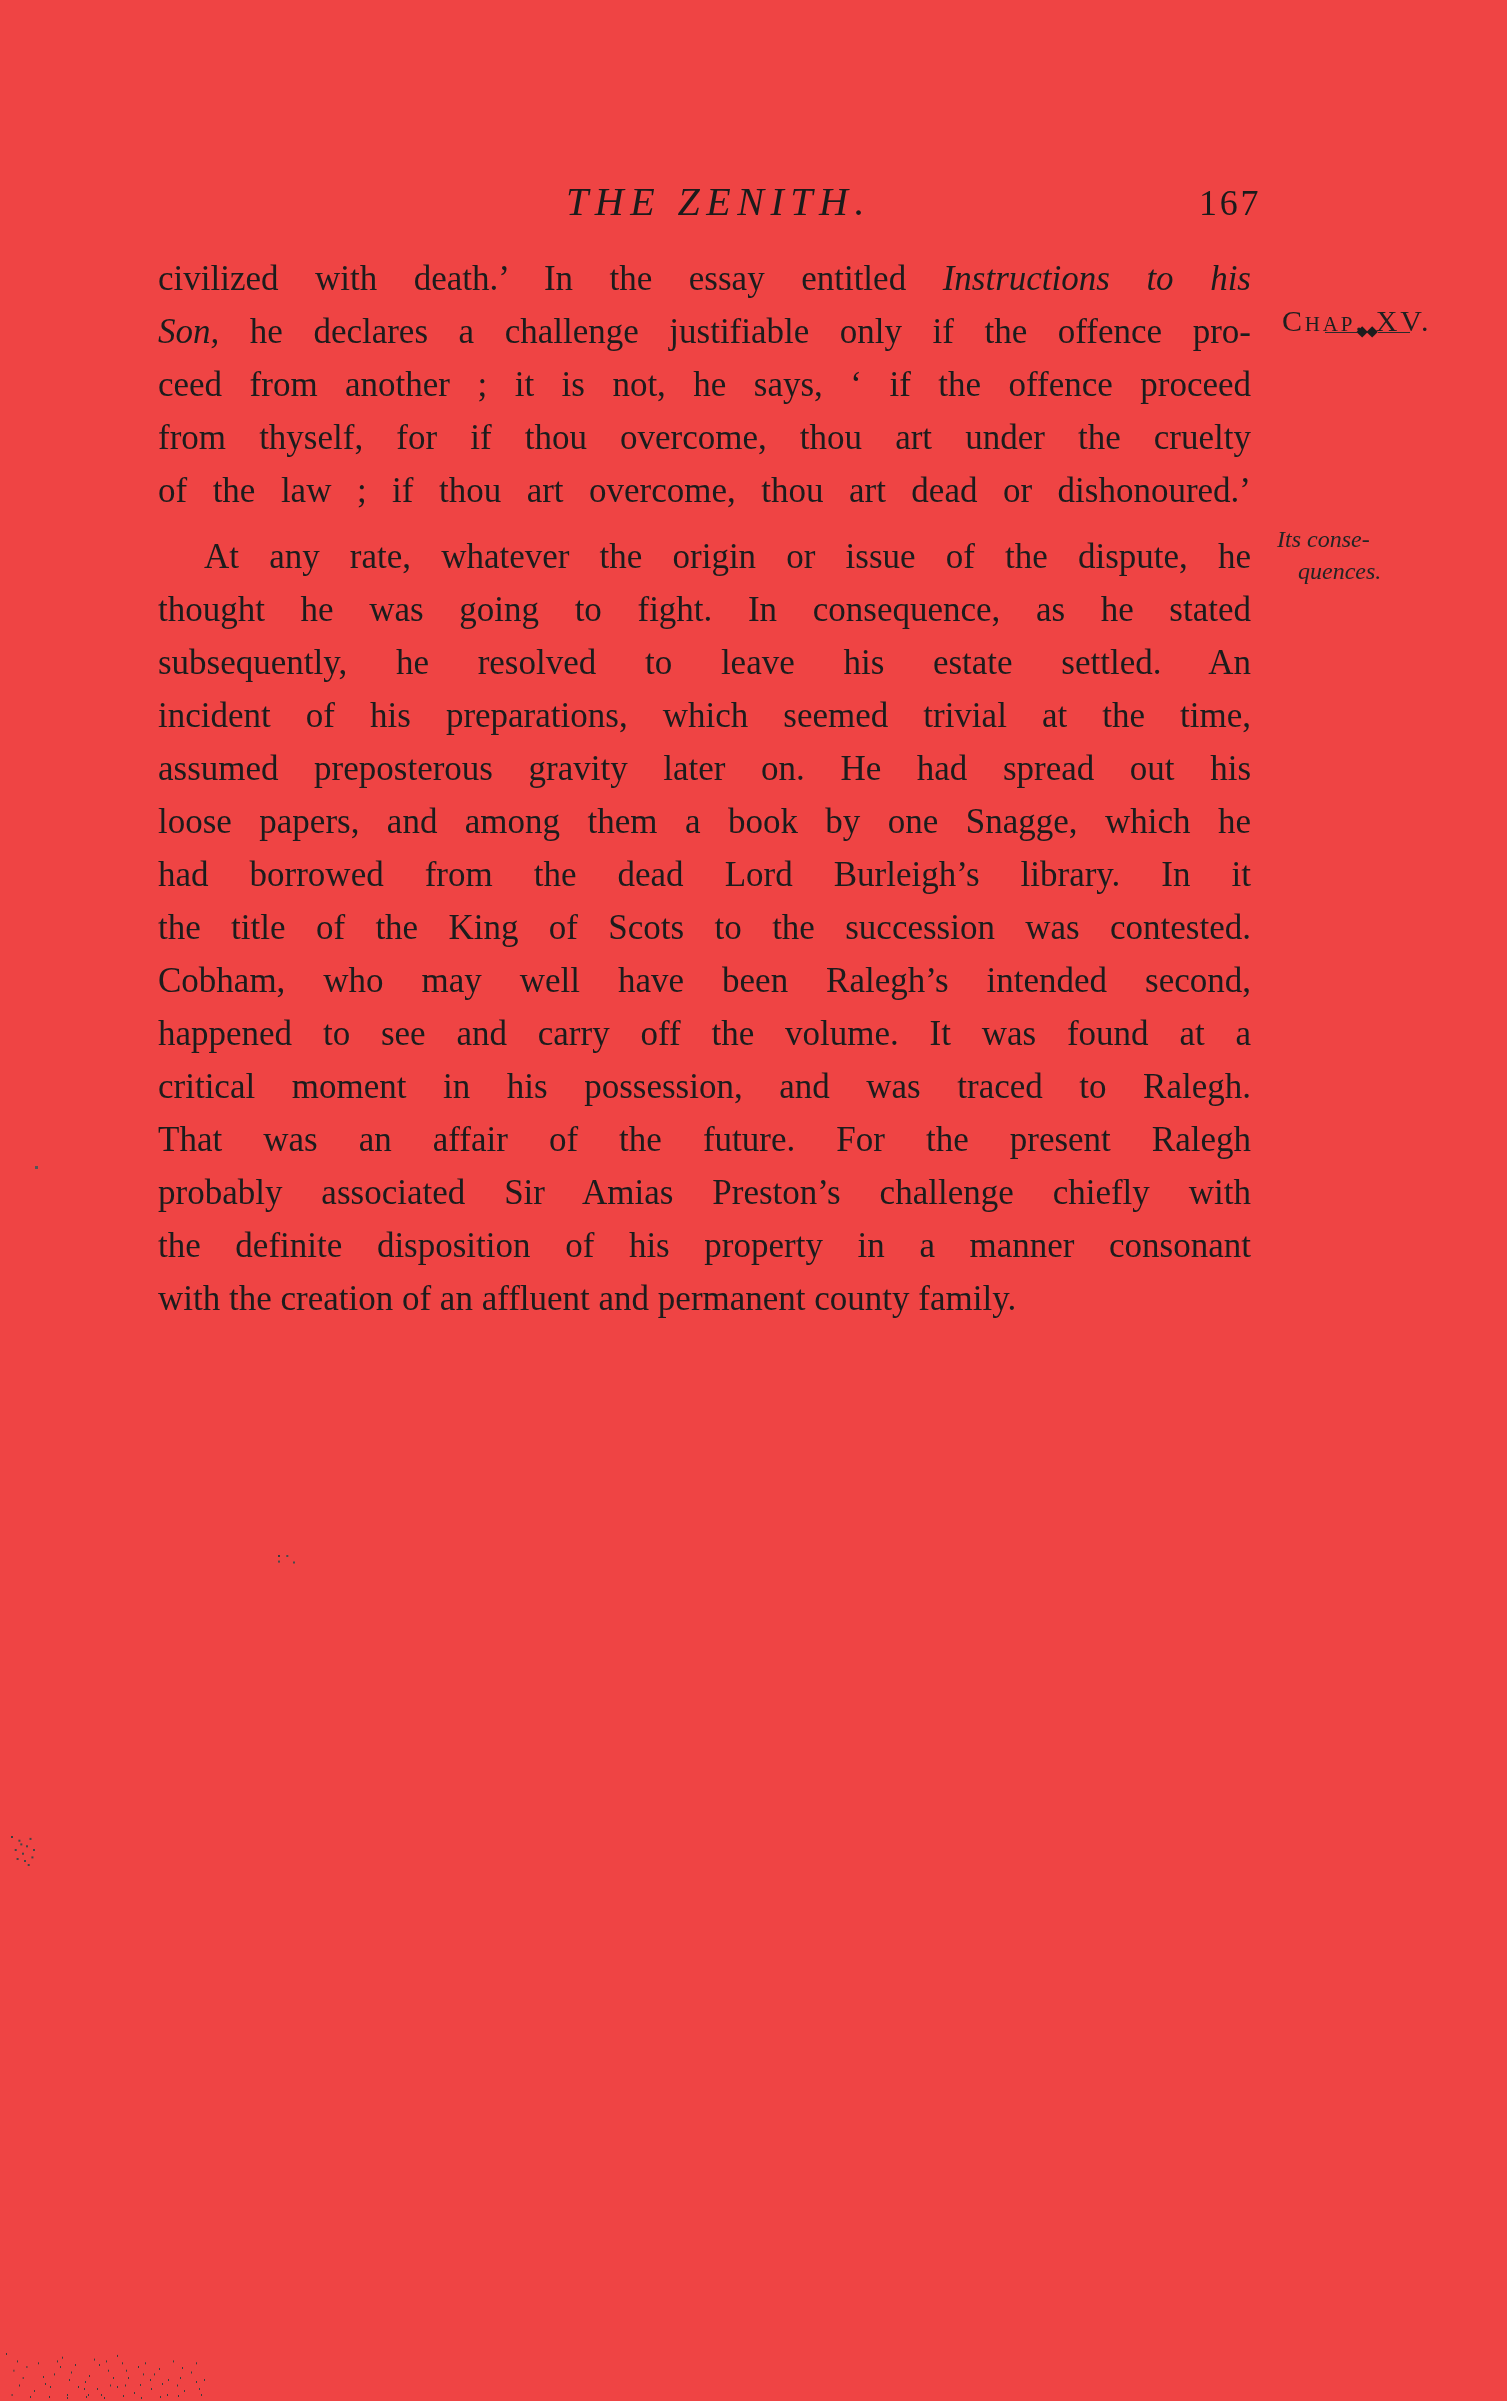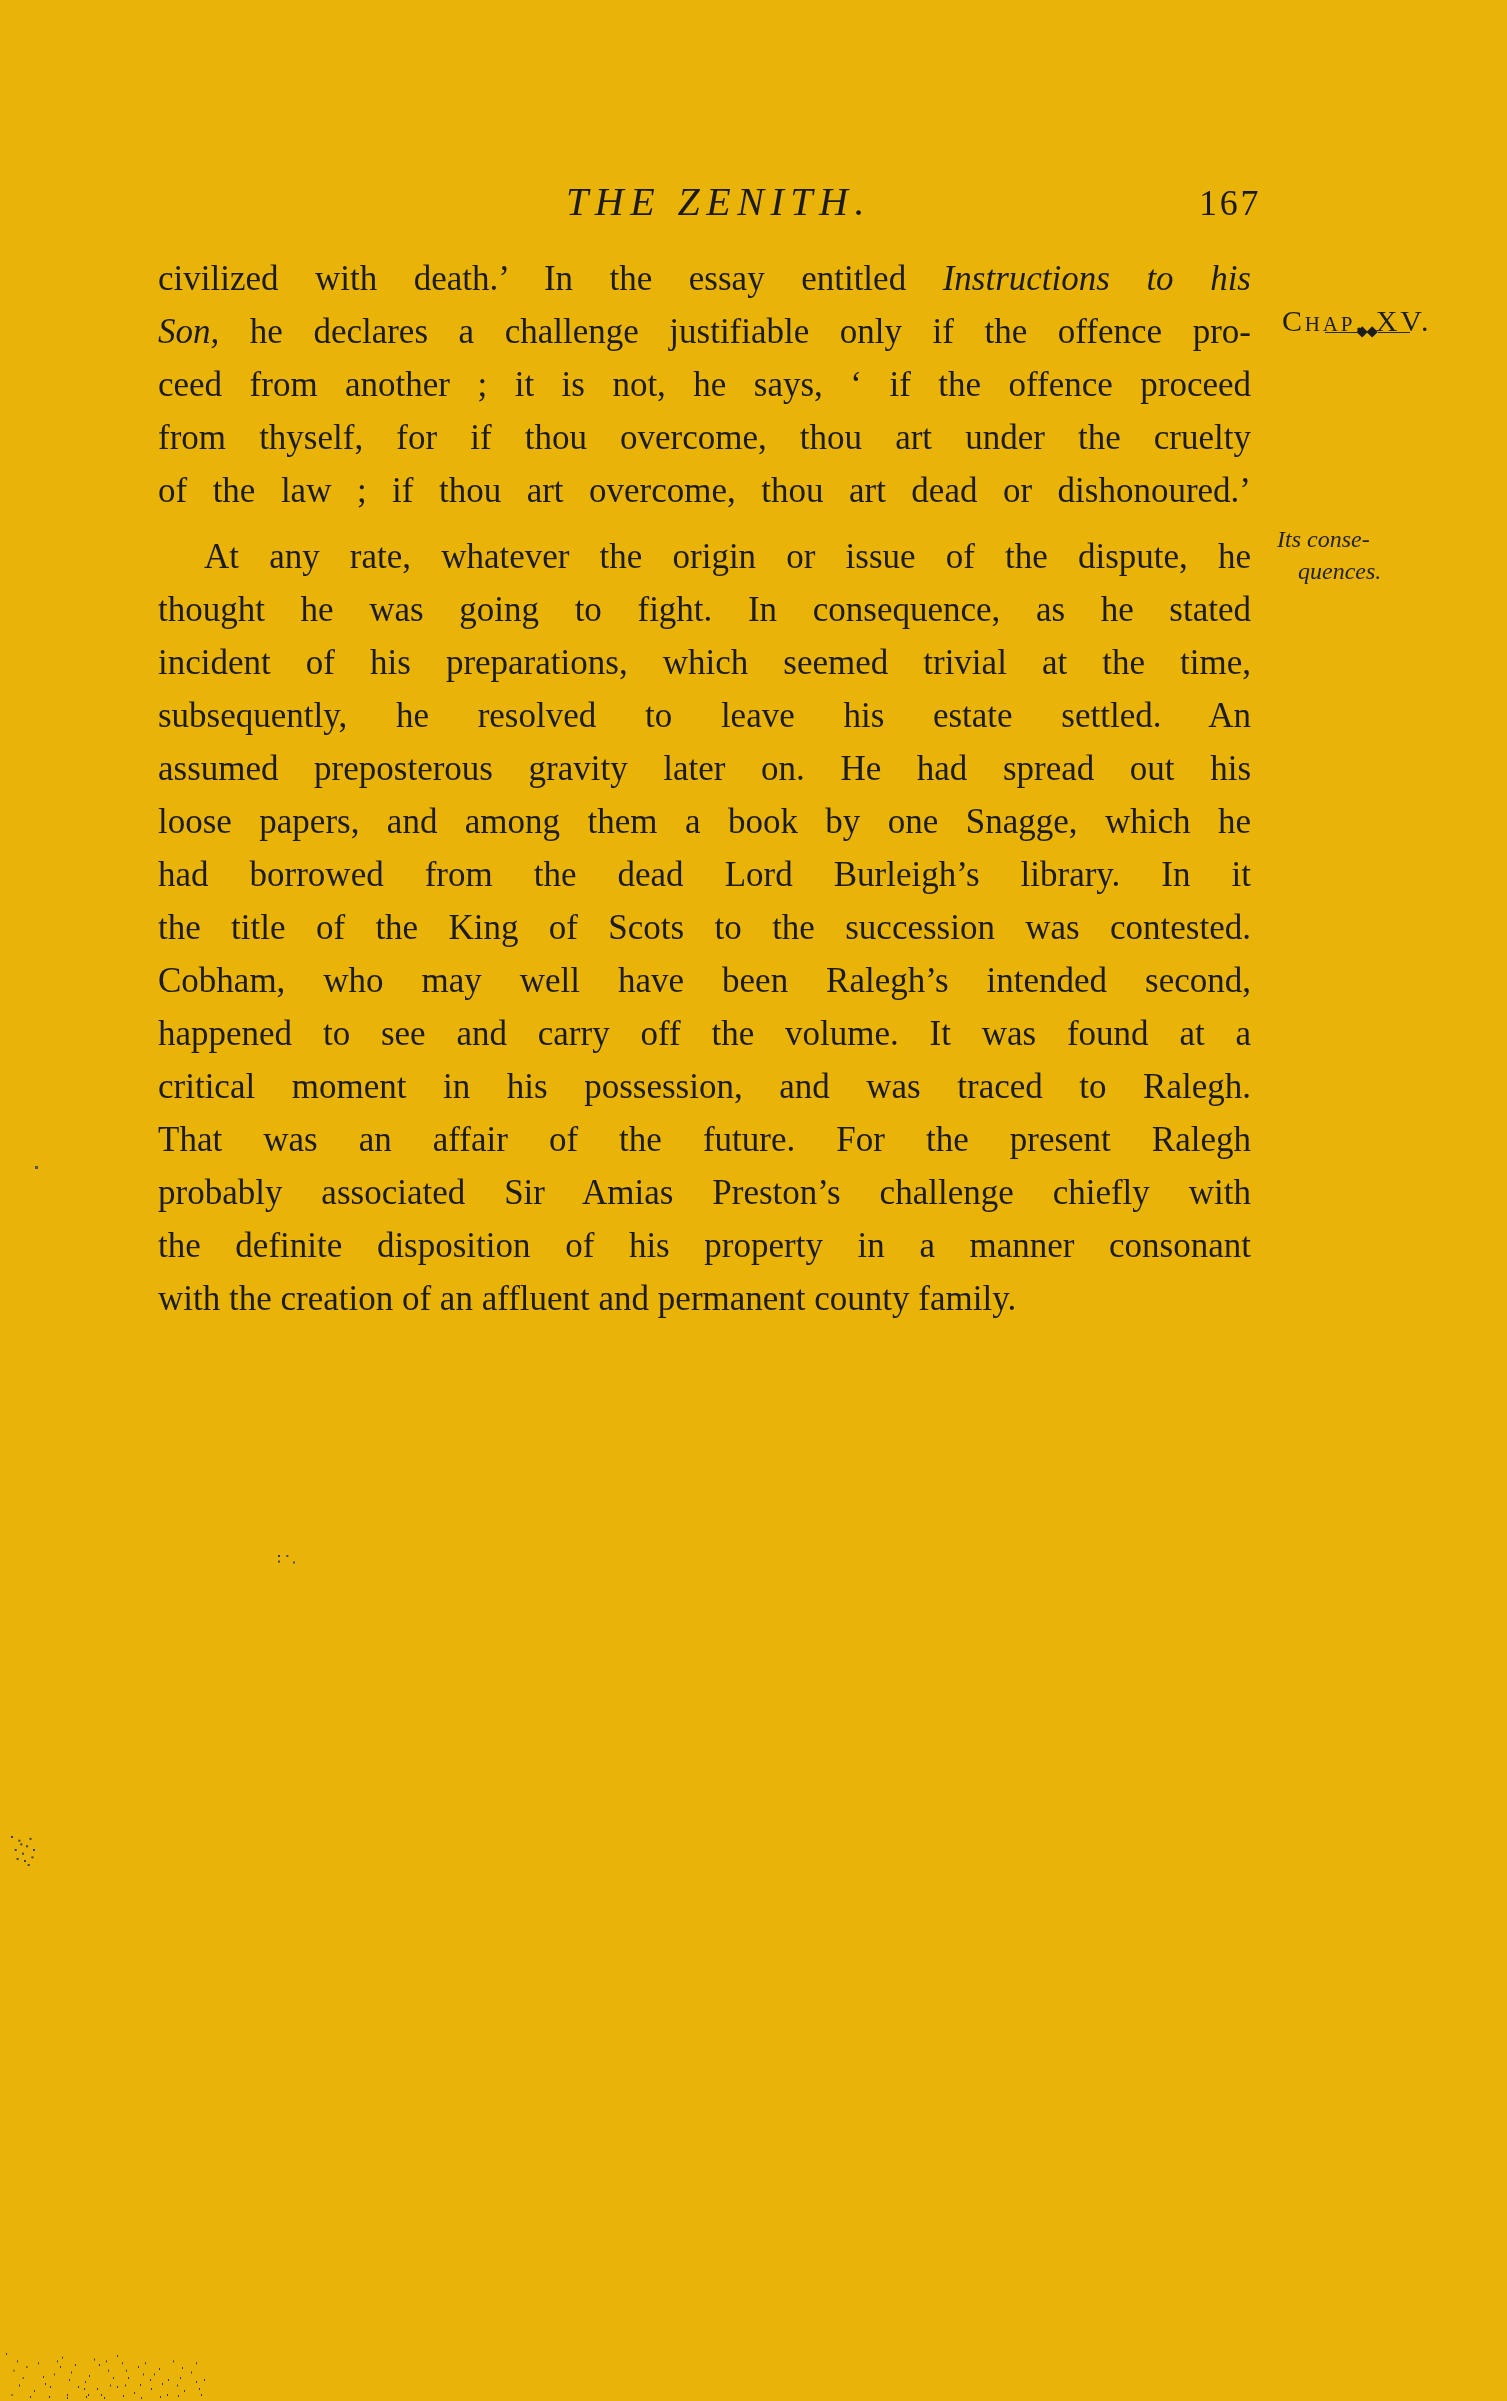--- a/index.html
+++ b/index.html
@@ -1,19 +1,19 @@
 <!DOCTYPE html>
 <html style="font-size:15px"><head>
 <meta charset="utf-8">
 <style>
   html,body{margin:0;padding:0;background:#e8e8e8;}
   .page{
     position:relative;
     width:1507px;height:2401px;
-    background:#eab308;
+    background:#ef4444;
     overflow:hidden;
     font-family:"Liberation Serif","DejaVu Serif",serif;
     color:#1d1d1d;
   }
   
   .running-header{
     position:absolute;left:158px;top:178px;width:1093px;height:56px;
   }
   .header-title{
     display:block;text-align:center;
@@ -116,22 +116,22 @@
   <span class="page-number">167</span>
 
   <div class="body-text">
       <div class="line"><span>civilized with death.’ In the essay entitled </span><span class="it">Instructions to his</span></div>
       <div class="line"><span class="it">Son,</span><span> he declares a challenge justifiable only if the offence pro-</span></div>
       <div class="line"><span>ceed from another ; it is not, he says, ‘ if the offence proceed</span></div>
       <div class="line"><span>from thyself, for if thou overcome, thou art under the cruelty</span></div>
       <div class="line"><span>of the law ; if thou art overcome, thou art dead or dishonoured.’</span></div>
       <div class="line indent"><span>At any rate, whatever the origin or issue of the dispute, he</span></div>
       <div class="line"><span>thought he was going to fight. In consequence, as he stated</span></div>
+      <div class="line"><span>subsequently, he resolved to leave his estate settled. An</span></div>
       <div class="line"><span>incident of his preparations, which seemed trivial at the time,</span></div>
-      <div class="line"><span>subsequently, he resolved to leave his estate settled. An</span></div>
       <div class="line"><span>assumed preposterous gravity later on. He had spread out his</span></div>
       <div class="line"><span>loose papers, and among them a book by one Snagge, which he</span></div>
       <div class="line"><span>had borrowed from the dead Lord Burleigh’s library. In it</span></div>
       <div class="line"><span>the title of the King of Scots to the succession was contested.</span></div>
       <div class="line"><span>Cobham, who may well have been Ralegh’s intended second,</span></div>
       <div class="line"><span>happened to see and carry off the volume. It was found at a</span></div>
       <div class="line"><span>critical moment in his possession, and was traced to Ralegh.</span></div>
       <div class="line"><span>That was an affair of the future. For the present Ralegh</span></div>
       <div class="line"><span>probably associated Sir Amias Preston’s challenge chiefly with</span></div>
       <div class="line"><span>the definite disposition of his property in a manner consonant</span></div>

